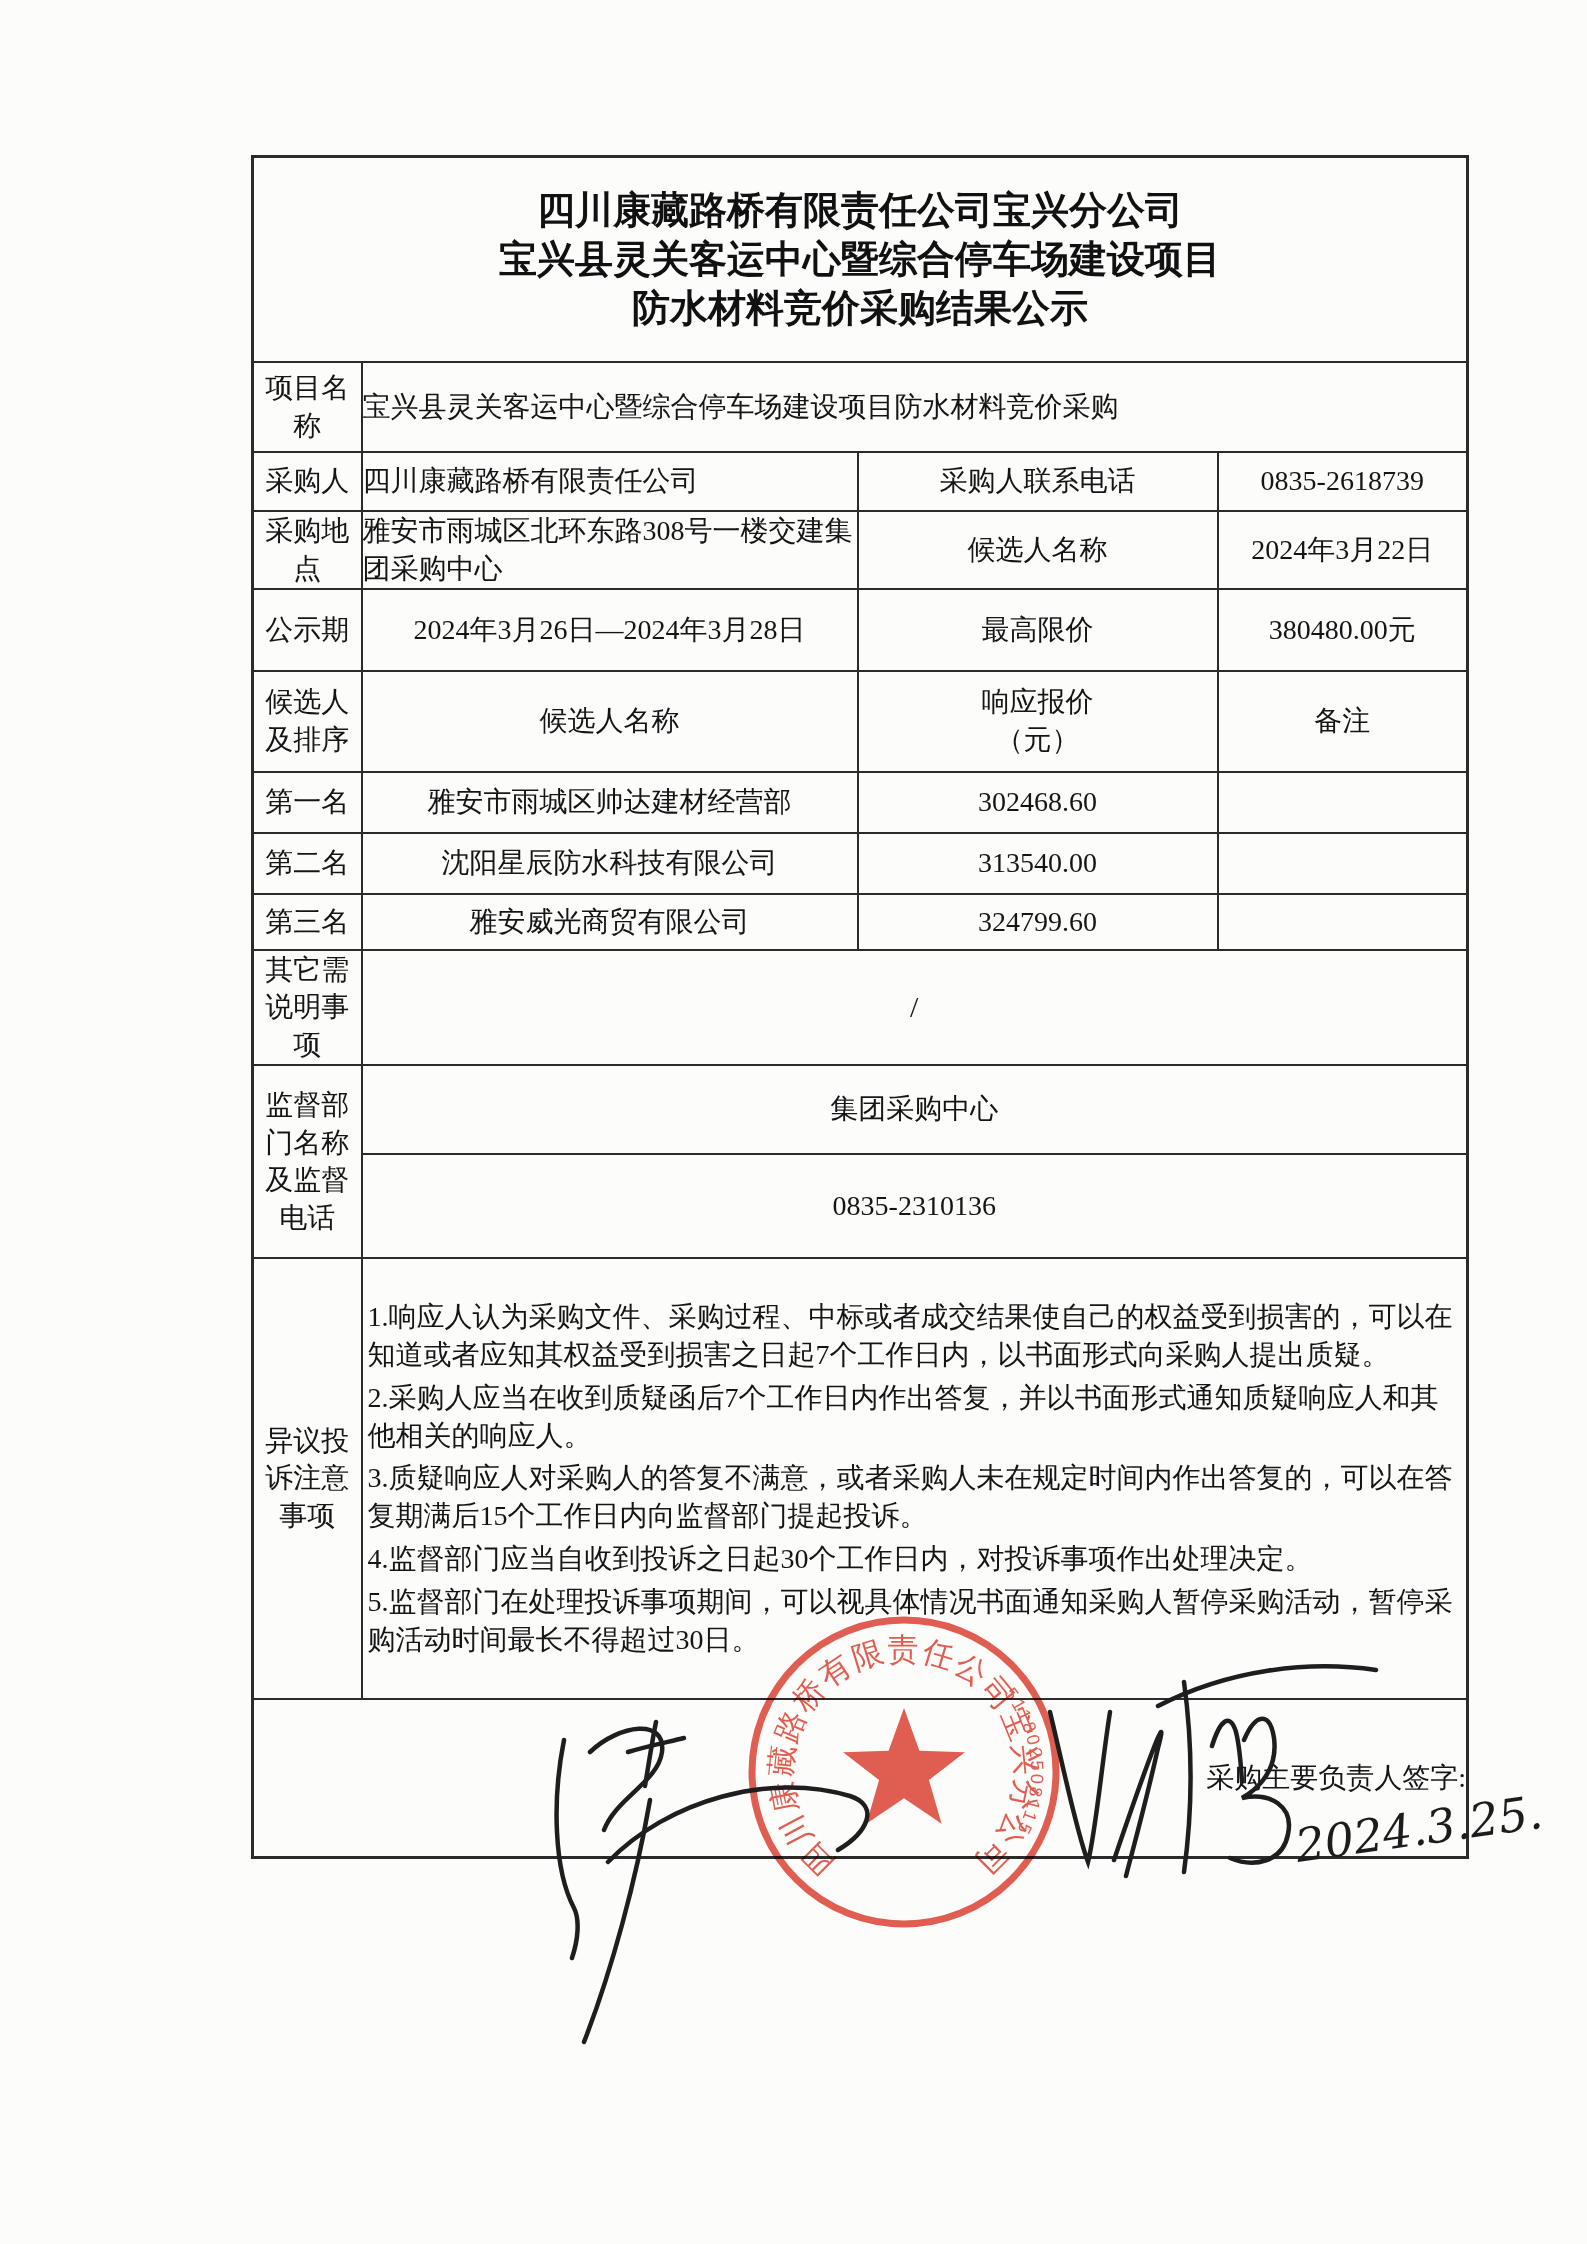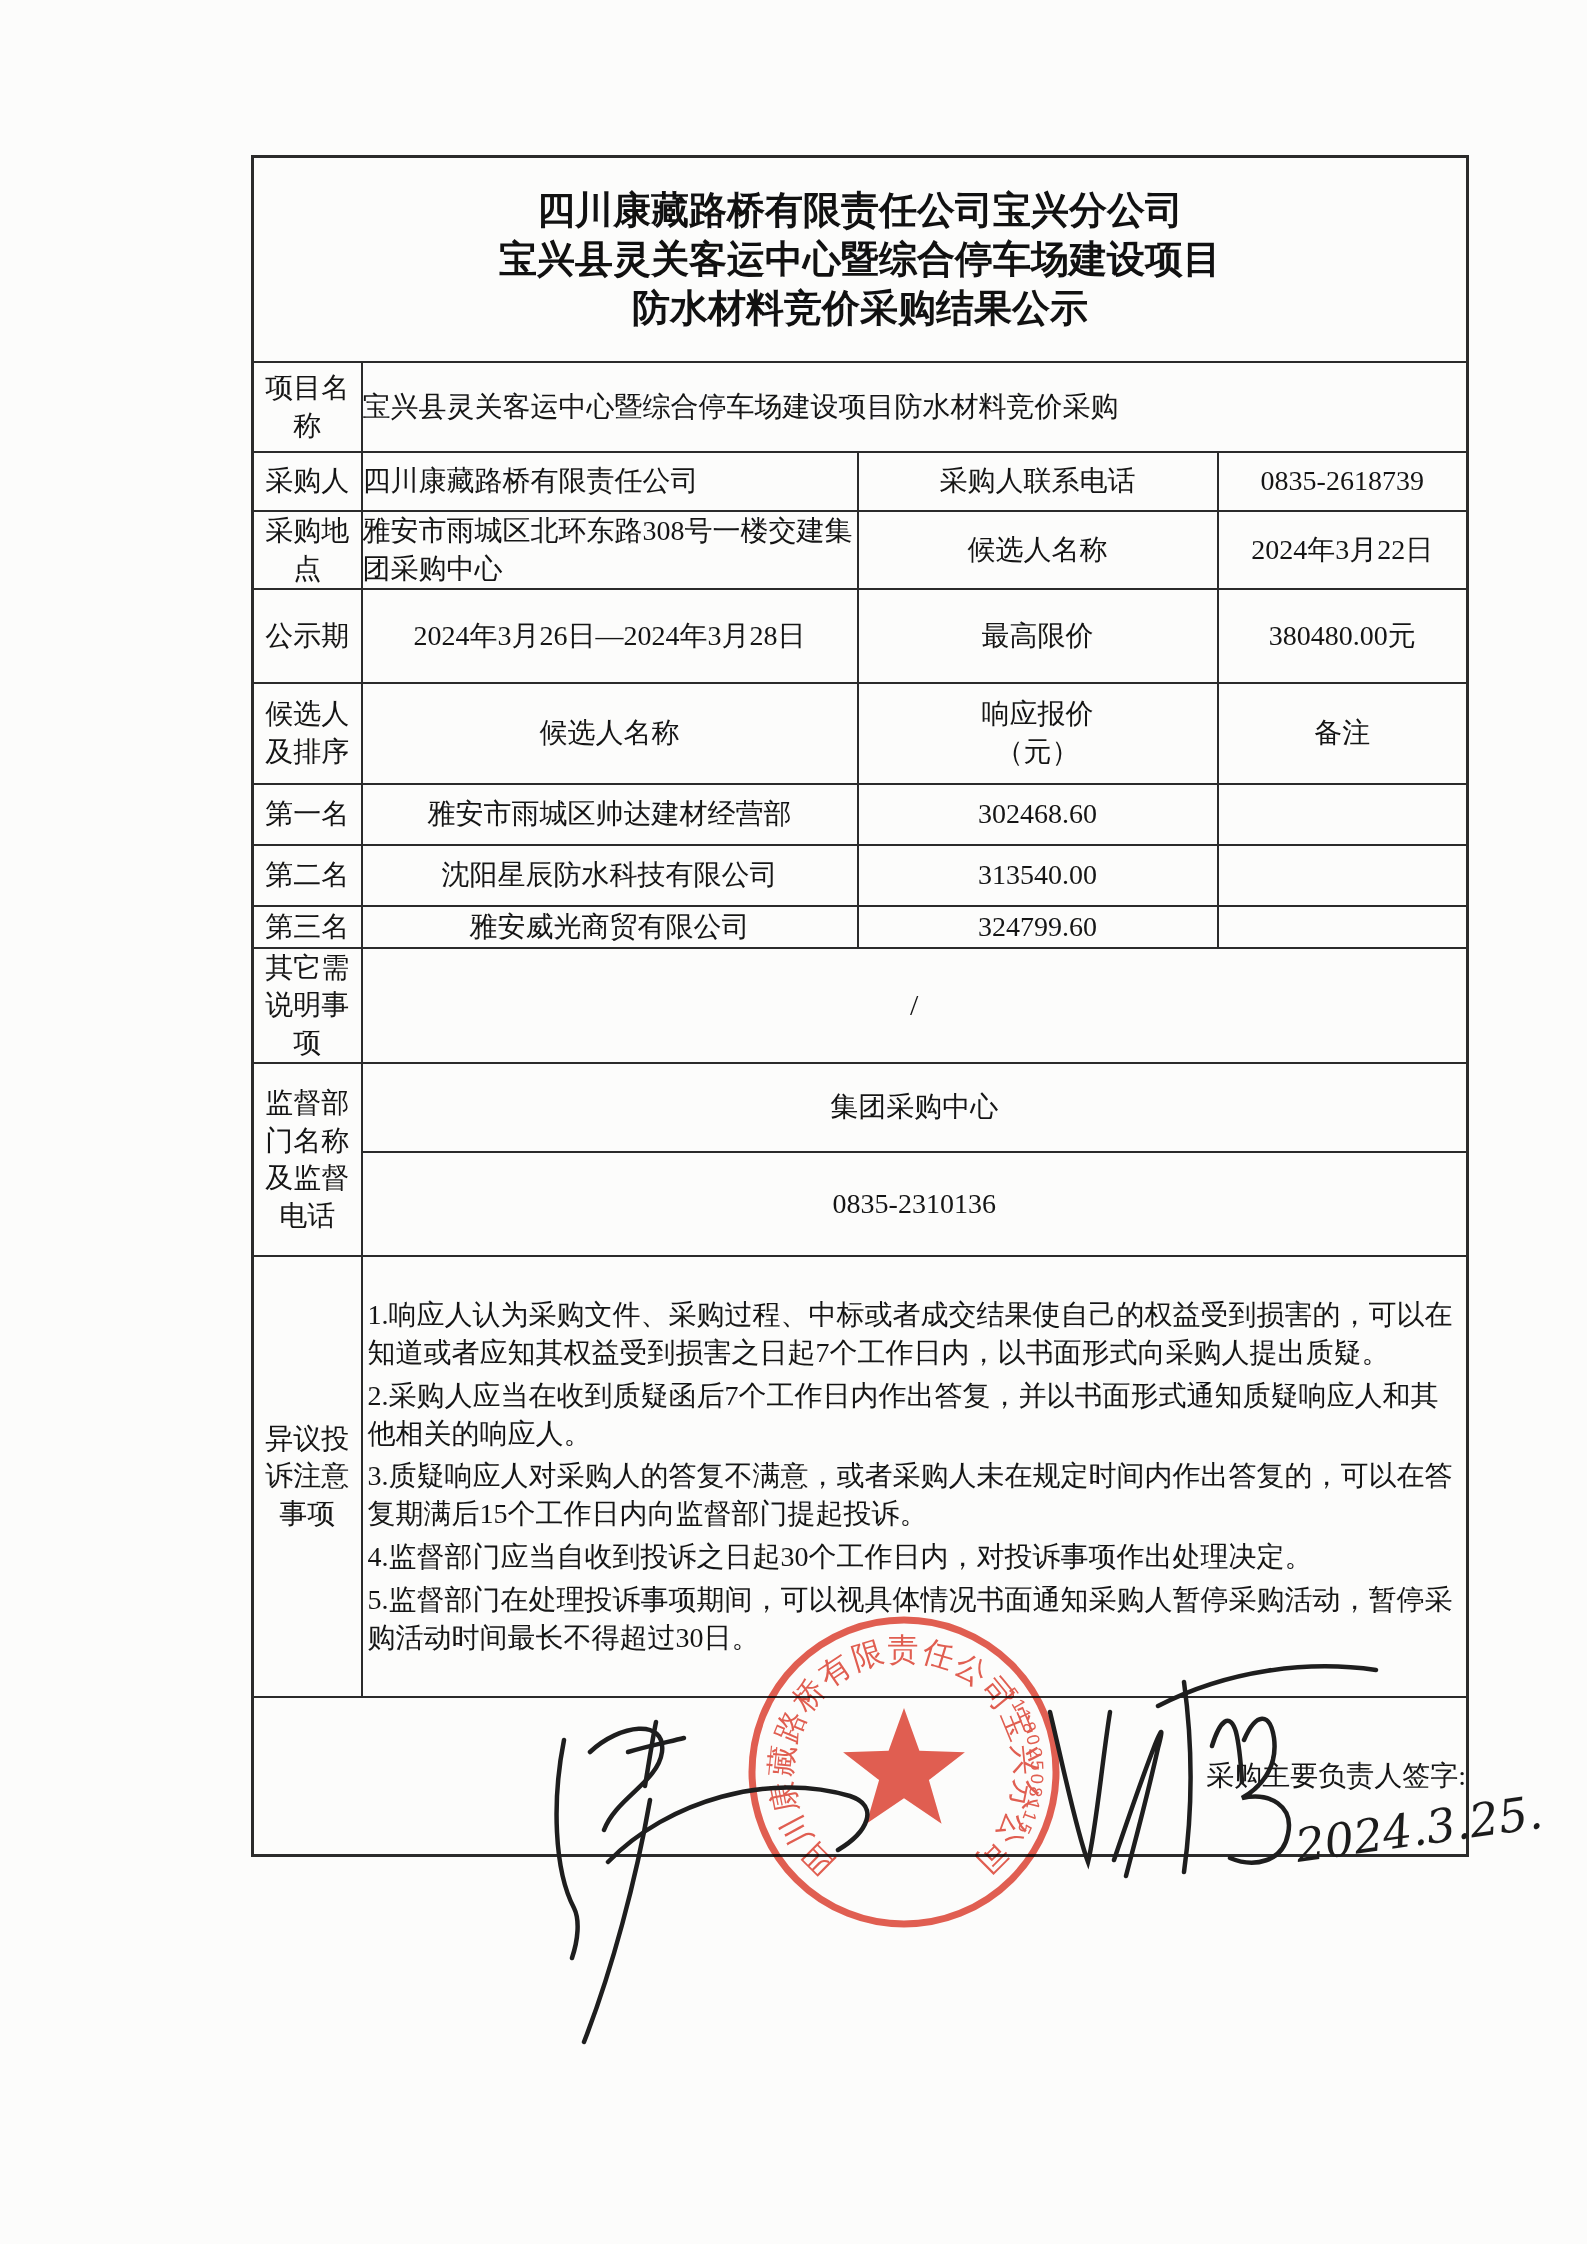--- a/index.html
+++ b/index.html
@@ -87,21 +87,21 @@
       <td class="ctr">0835-2618739</td>
     </tr>
 
     <tr style="height:78px">
       <td class="lbl">采购地点</td>
       <td class="val-left two-line">雅安市雨城区北环东路308号一楼交建集团采购中心</td>
       <td class="ctr">候选人名称</td>
       <td class="ctr">2024年3月22日</td>
     </tr>
 
-    <tr style="height:94px">
+    <tr style="height:82px">
       <td class="lbl-c">公示期</td>
       <td class="ctr">2024年3月26日—2024年3月28日</td>
       <td class="ctr">最高限价</td>
       <td class="ctr">380480.00元</td>
     </tr>
 
     <tr style="height:101px">
       <td class="lbl">候选人及排序</td>
       <td class="ctr">候选人名称</td>
       <td class="ctr">
@@ -116,21 +116,21 @@
       <td class="ctr">雅安市雨城区帅达建材经营部</td>
       <td class="ctr">302468.60</td>
       <td class="ctr"></td>
     </tr>
     <tr style="height:61px">
       <td class="lbl-c">第二名</td>
       <td class="ctr">沈阳星辰防水科技有限公司</td>
       <td class="ctr">313540.00</td>
       <td class="ctr"></td>
     </tr>
-    <tr style="height:42px">
+    <tr style="height:56px">
       <td class="lbl-c">第三名</td>
       <td class="ctr">雅安威光商贸有限公司</td>
       <td class="ctr">324799.60</td>
       <td class="ctr"></td>
     </tr>
 
     <tr style="height:97px">
       <td class="lbl">其它需说明事项</td>
       <td colspan="3" class="ctr" style="font-size:30px;">/</td>
     </tr>

